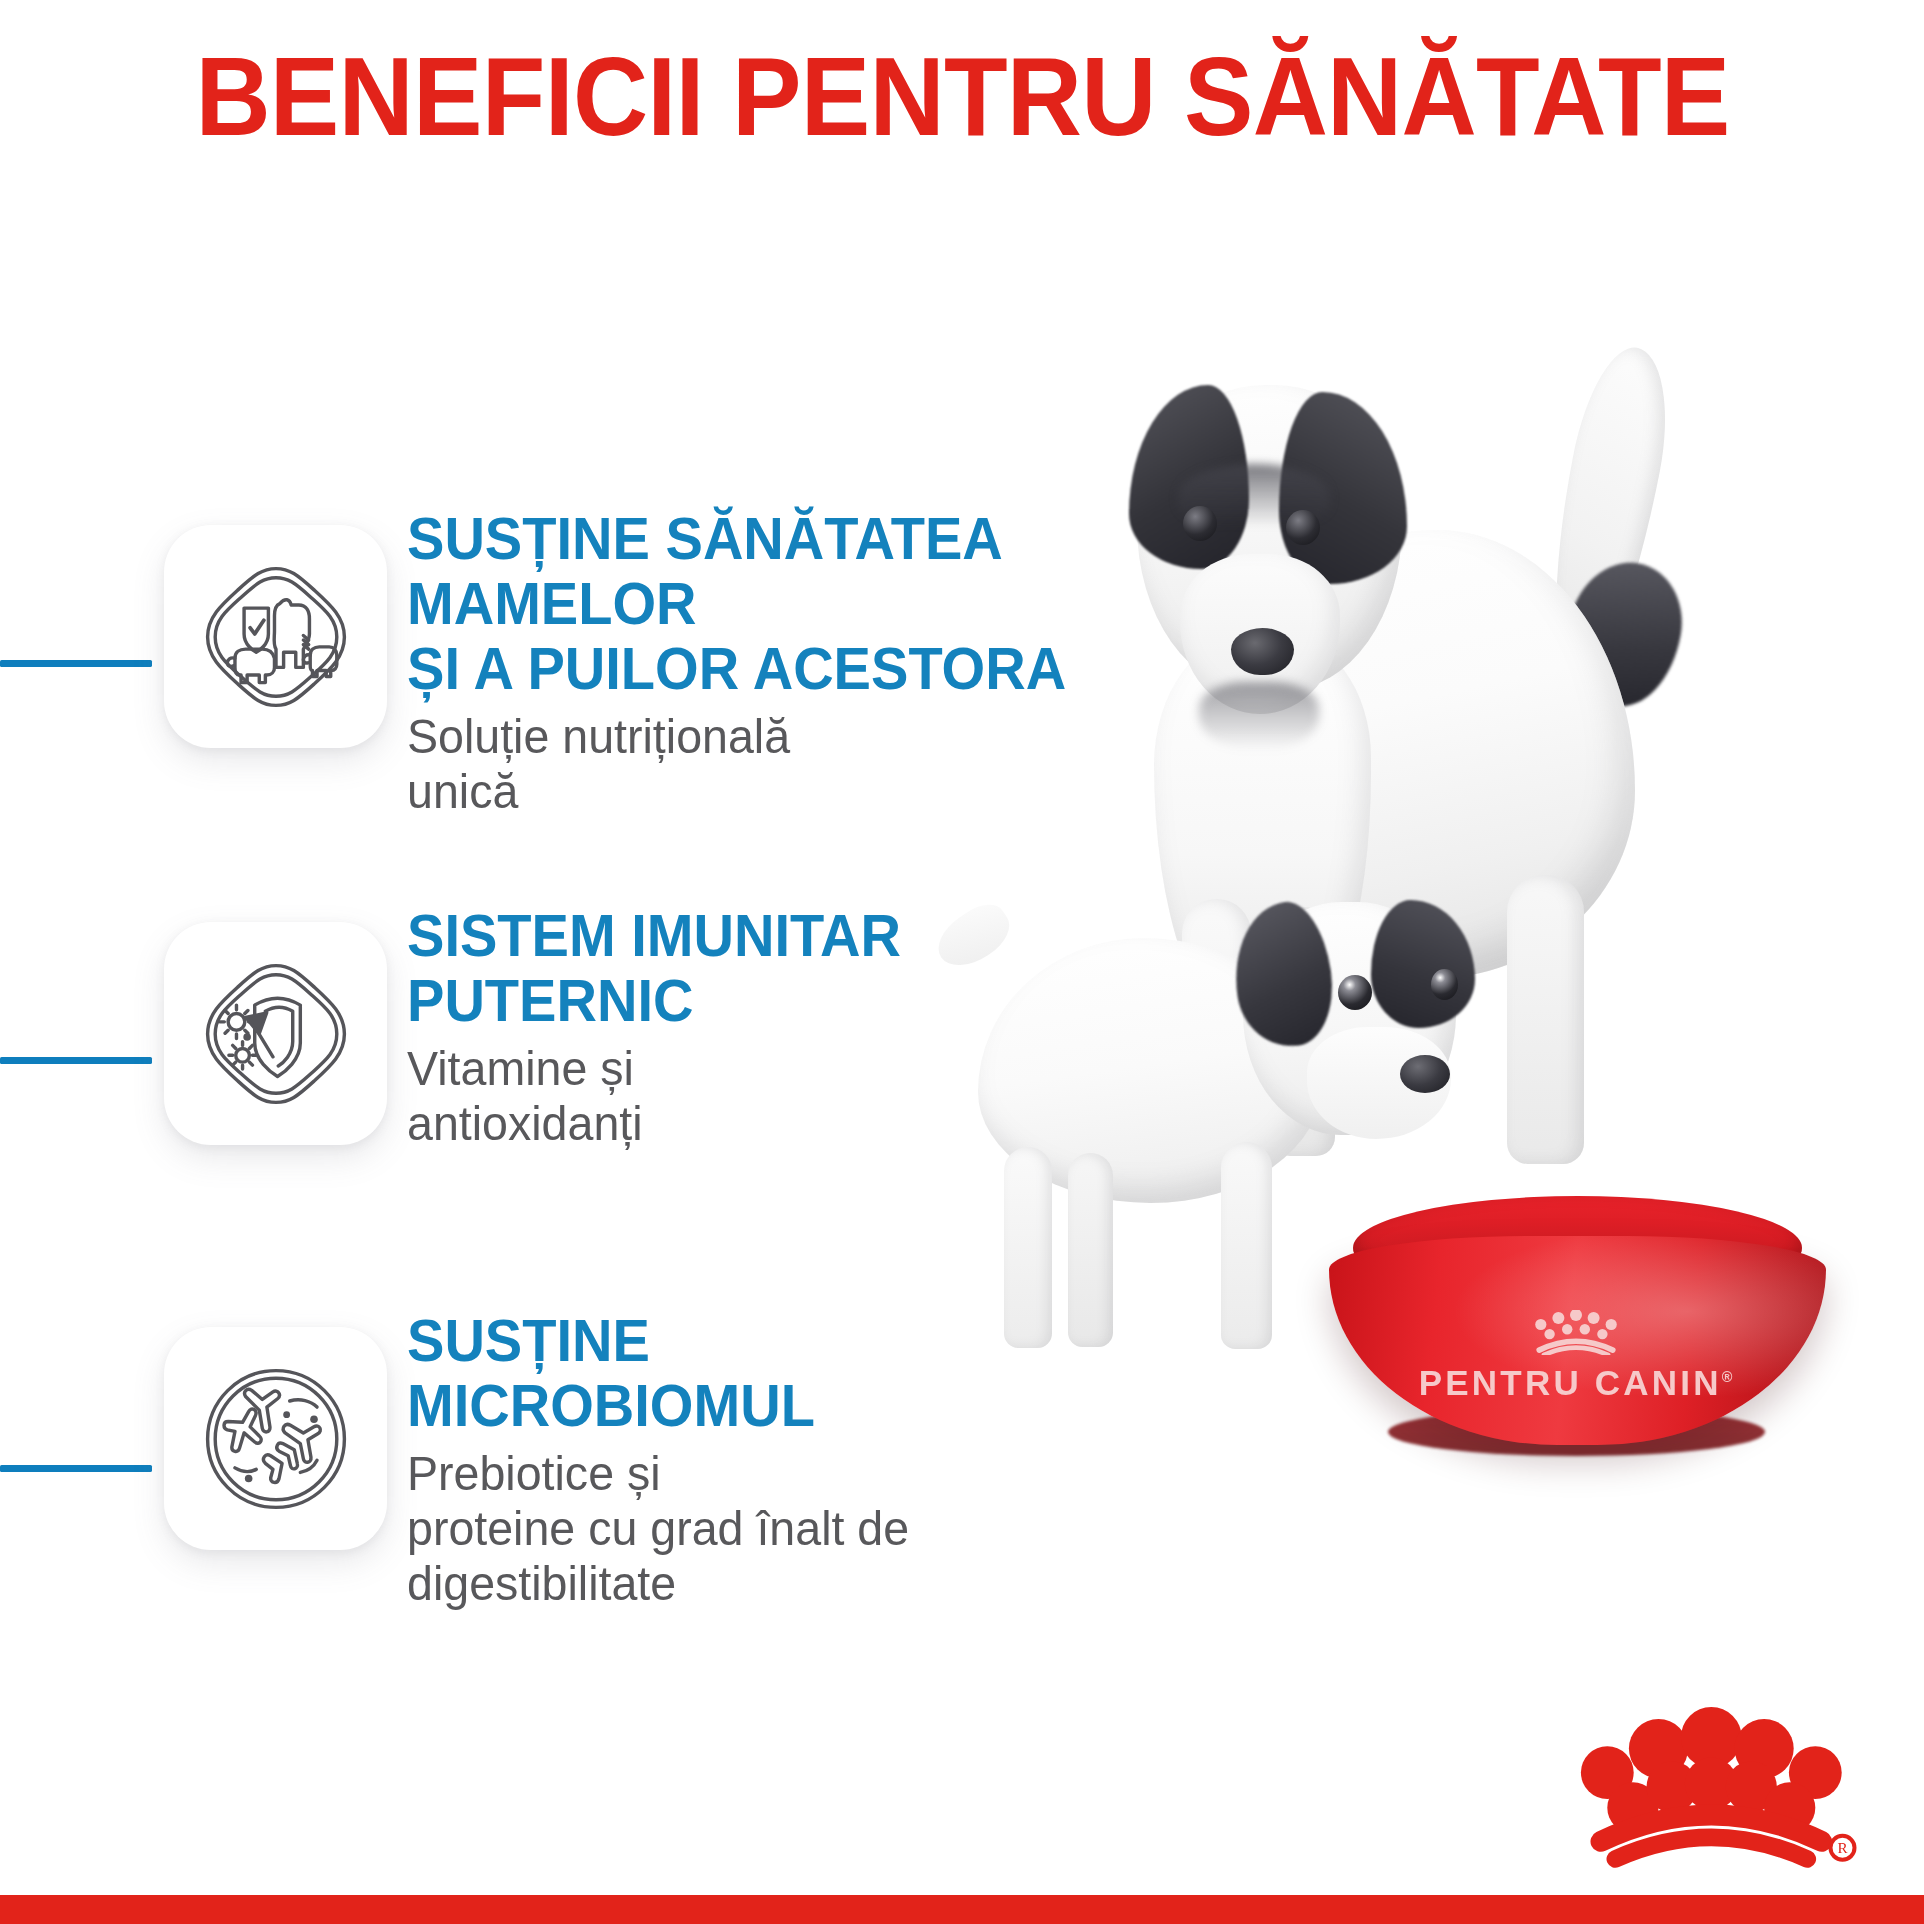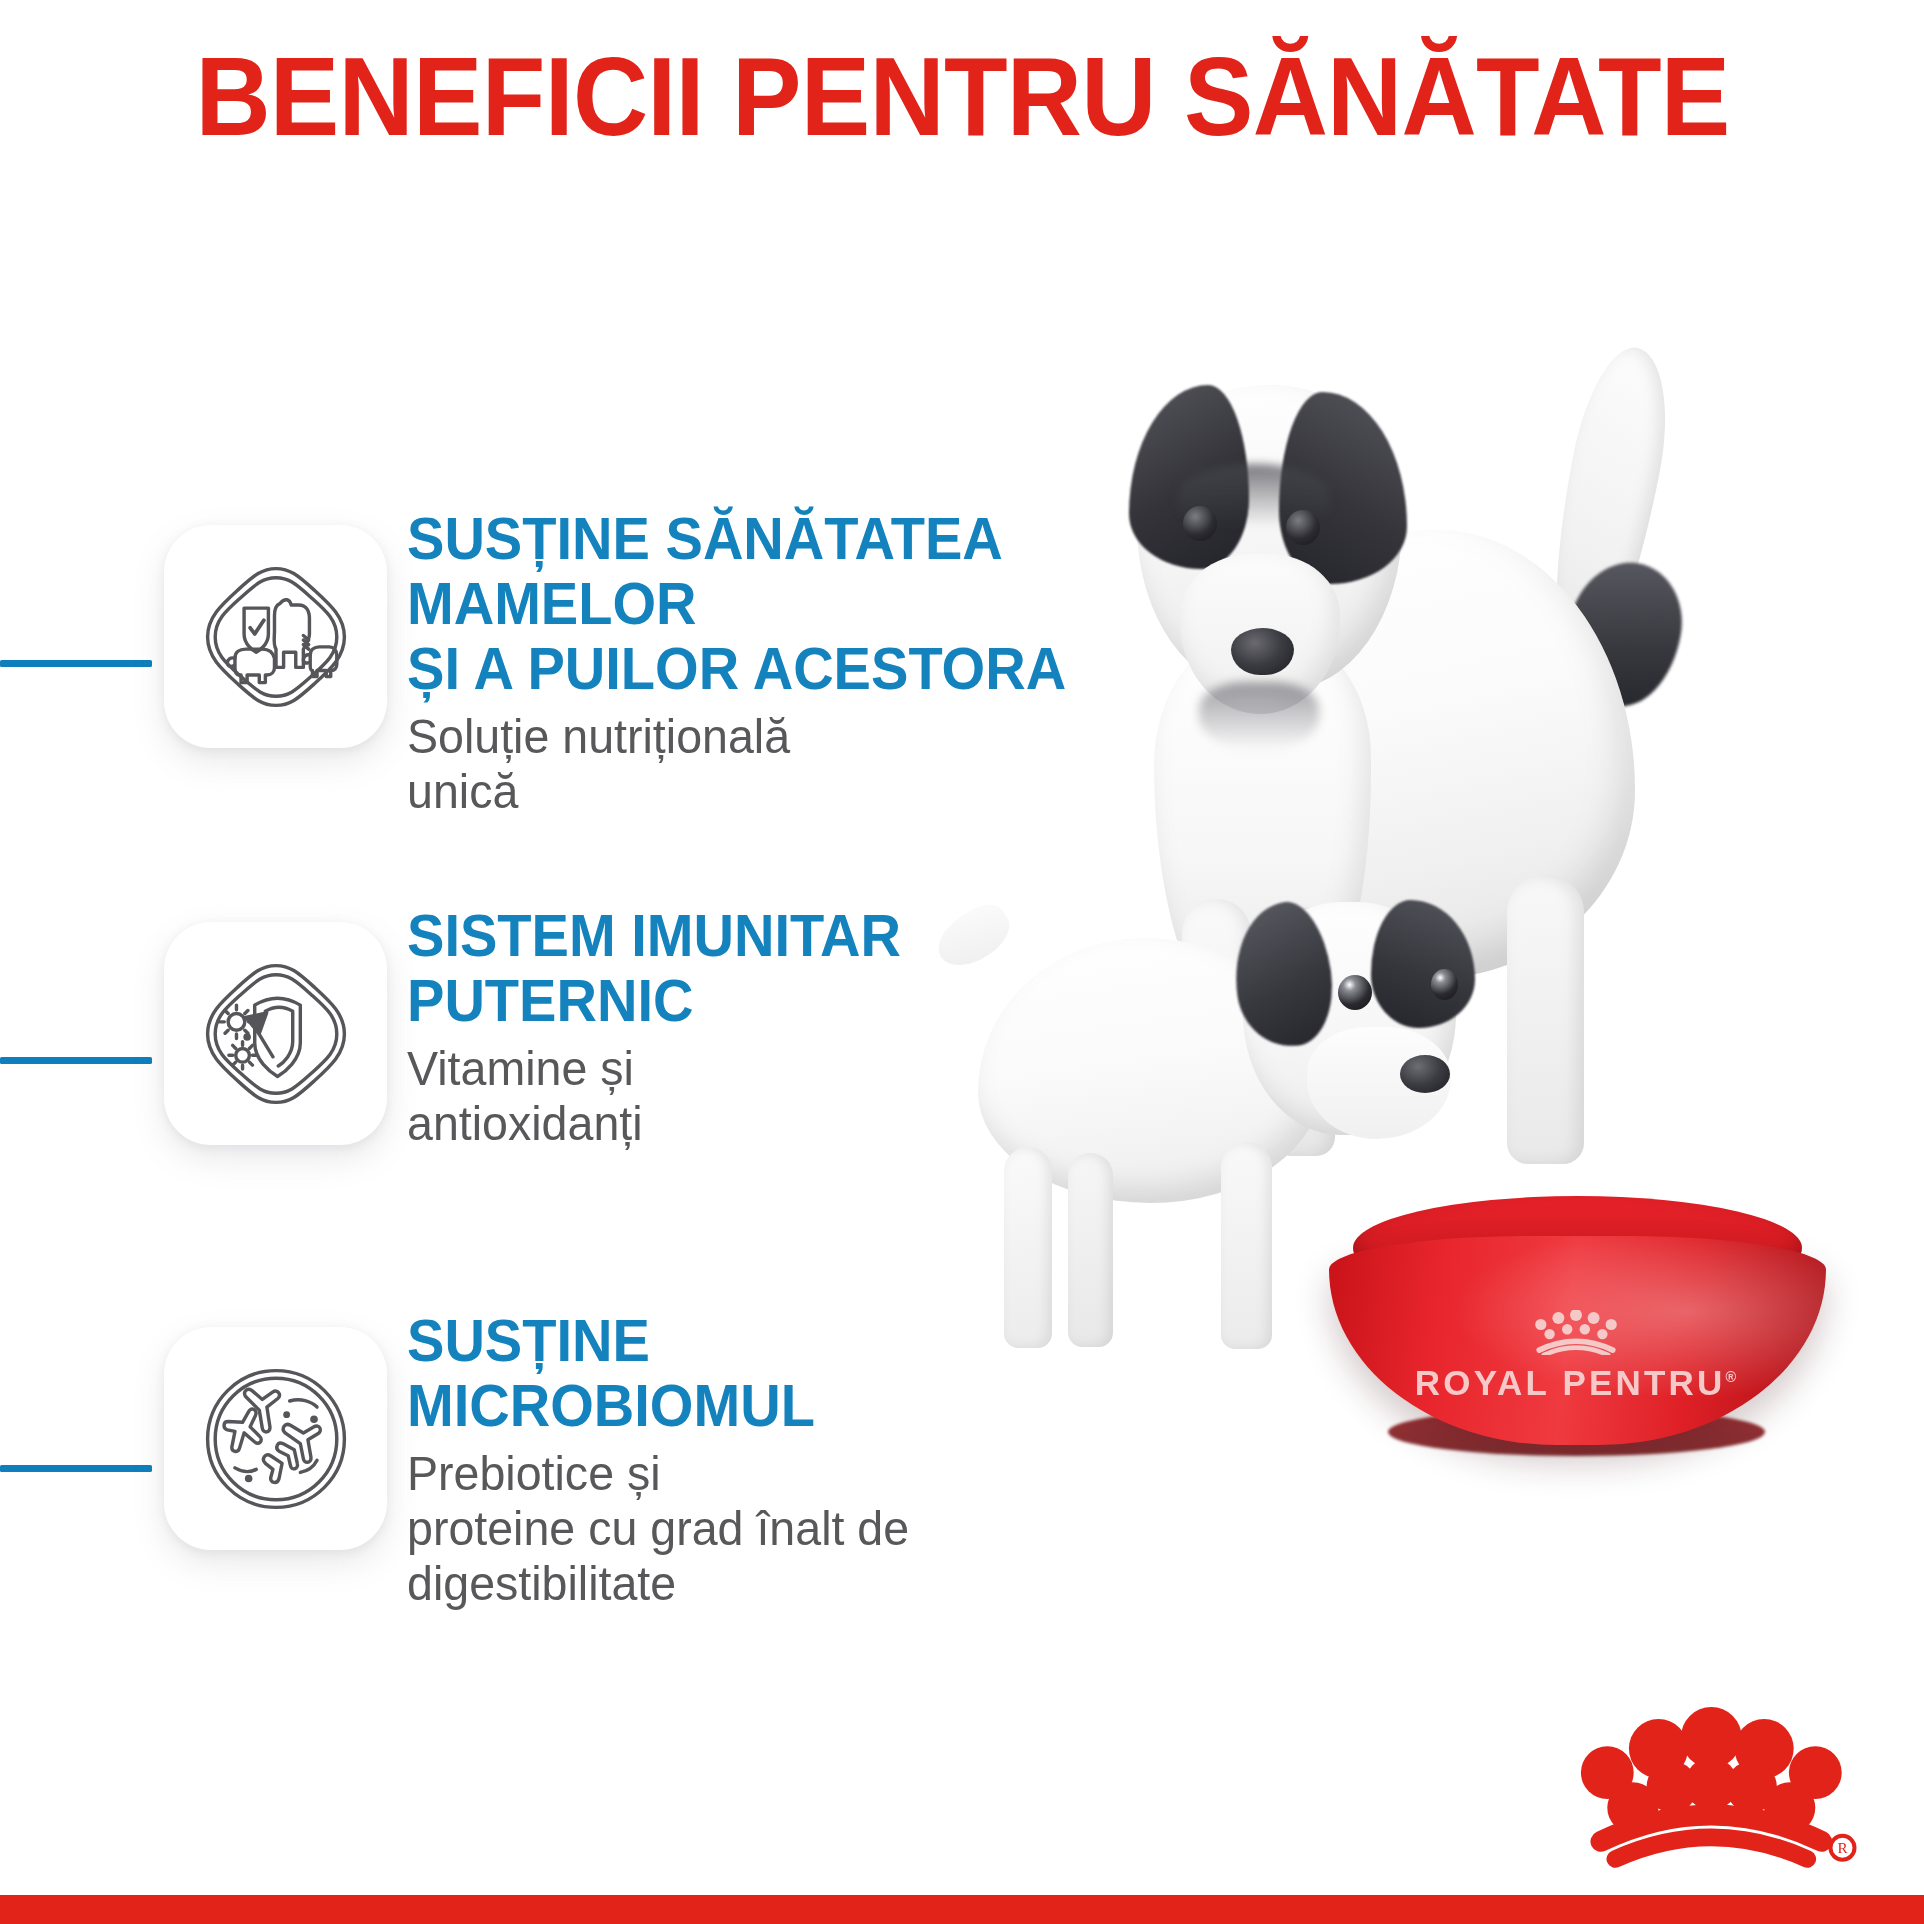--- a/index.html
+++ b/index.html
@@ -308,21 +308,21 @@
             <circle cx="82" cy="10" r="7.5"></circle>
           <circle cx="104" cy="18" r="7"></circle>
           <circle cx="27" cy="30" r="6.5"></circle>
             <circle cx="49" cy="24" r="6.5"></circle>
           <circle cx="71" cy="24" r="6.5"></circle>
             <circle cx="93" cy="30" r="6.5"></circle>
           <path d="M14 50 Q60 28 106 50" stroke="#f6c9c9" stroke-width="7" fill="none" stroke-linecap="round"></path>
           <path d="M20 56 Q60 38 100 56" stroke="#f6c9c9" stroke-width="6" fill="none" stroke-linecap="round"></path>
         </g>
       </svg>
-      <span class="bowl-word"><span>ROYAL PENTRU</span><sup>®</sup></span>
+      <span class="bowl-word"><span>PENTRU CANIN</span><sup>®</sup></span>
     </div>
   </div>
 </div>
 
 <div class="benefit b1">
   <div class="connector"></div>
   <div class="icon-card">
     <svg viewBox="0 0 200 200">
       <g fill="none" stroke="#55555A" stroke-width="4.5" stroke-linejoin="round" stroke-linecap="round">
         <path d="M100 10 C118 10 128 18 150 38 C172 58 190 74 190 100 C190 126 172 142 150 162 C128 182 118 190 100 190 C82 190 72 182 50 162 C28 142 10 126 10 100 C10 74 28 58 50 38 C72 18 82 10 100 10 Z"></path>

